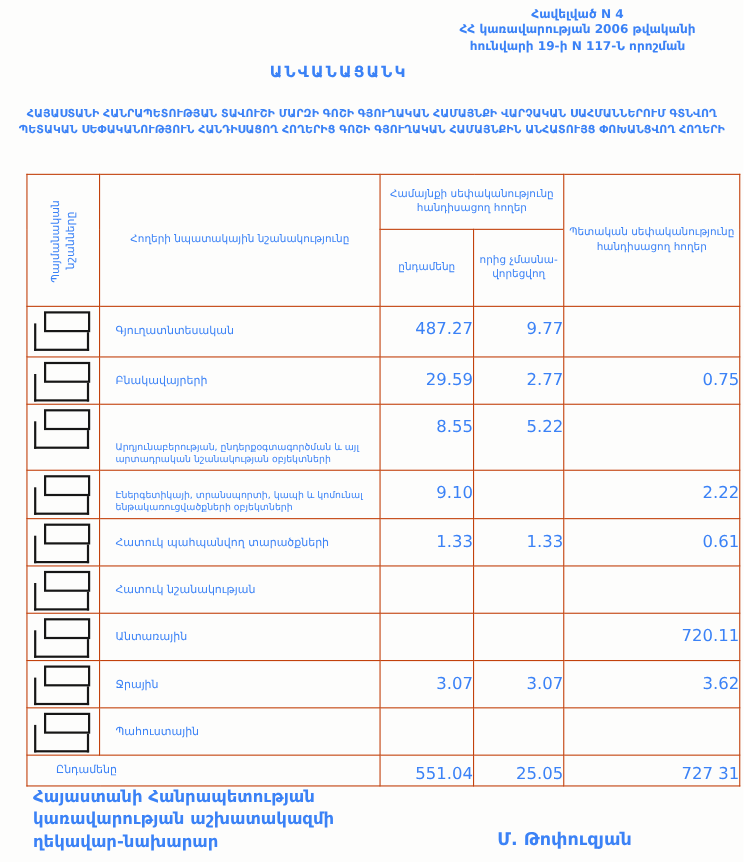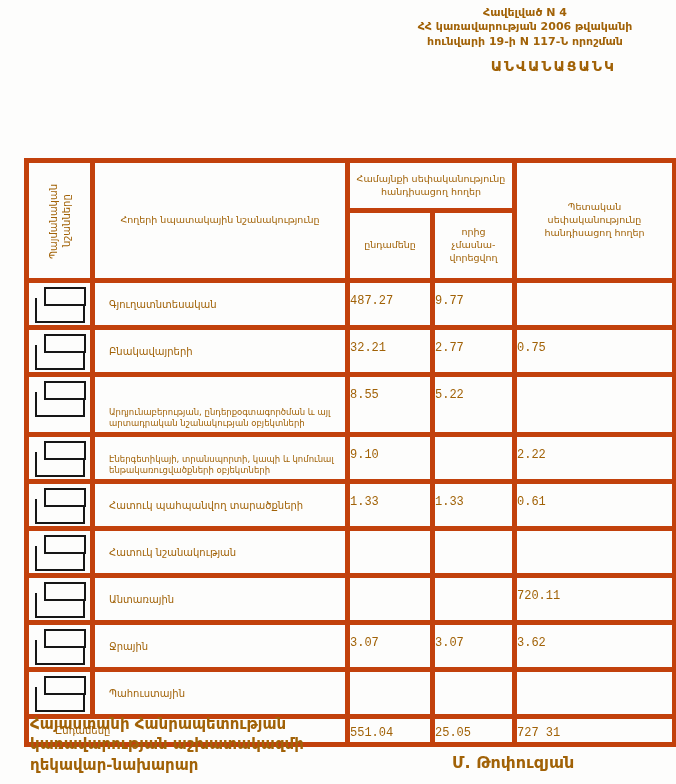--- a/index.html
+++ b/index.html
@@ -1,43 +1,43 @@
 <!DOCTYPE html>
 <html><head>
 <meta charset="utf-8">
 <style>
   * { margin:0; padding:0; box-sizing:border-box; }
   html,body { background:#ffffff; }
   .page {
     position:relative; width:676px; height:784px; margin:0 auto;
-    background:#fdfdfc; color:#a16207;
+    background:#fdfdfc; color:#3b82f6;
     font-family:"DejaVu Sans", sans-serif;
     overflow:hidden;
   }
   .note {
     position:absolute; top:6px; right:8px; width:286px;
     text-align:center; font-weight:bold; font-size:11px; line-height:1.3;
   }
   .doc-title {
     position:absolute; top:58px; left:0; right:60px;
-    text-align:right; font-weight:bold; font-size:14px; letter-spacing:2px;
+    text-align:center; font-weight:bold; font-size:14px; letter-spacing:2px;
   }
   .doc-subtitle {
     position:absolute; top:96px; left:8px; right:8px;
     text-align:center; font-weight:bold; font-size:10px; line-height:1.5;
   }
   .tbl-wrap { position:absolute; top:158px; left:24px; width:648px; }
   table { border-collapse:collapse; width:648px; table-layout:fixed; }
   col.c-sym   { width:66px; }
   col.c-lab   { width:255px; }
   col.c-tot   { width:85px; }
   col.c-priv  { width:82px; }
   col.c-state { width:160px; }
   th, td {
-    border:5px solid #c2410c; vertical-align:middle;
+    border:1px solid #c2410c; vertical-align:middle;
     font-weight:normal; overflow:hidden;
   }
   thead th { font-size:9.5px; line-height:1.35; text-align:center; padding:3px 4px; }
   th.group-hd { height:50px; border-bottom-style:dashed; }
   tr.sub-hd th { height:70px; }
   th.vert-hd { padding:0; }
   .vert-text {
     writing-mode:vertical-rl; transform:rotate(180deg);
     margin:0 auto; font-size:10px; line-height:1.3;
     white-space:pre-line; text-align:center; height:112px;
@@ -48,21 +48,21 @@
     position:absolute; left:0; right:8px; top:11px; bottom:2px;
     border-left:2px solid #161616; border-bottom:2px solid #161616;
     border-right:2px solid #161616;
   }
   .sym .box {
     position:absolute; left:9px; top:0; width:42px; height:19px;
     border:2.5px solid #161616; background:#fdfdfc;
   }
   td.lab { font-size:10px; padding:4px 8px 4px 14px; line-height:1.3; }
   td.lab.small { font-size:8.5px; vertical-align:bottom; padding-bottom:3px; }
-  td.num { font-size:12px; text-align:left; vertical-align:top; padding-top:11px;font-family:Liberation Mono, monospace; }
+  td.num { font-size:15px; text-align:right; vertical-align:top; padding-top:11px; }
   tr.total-row td { height:28px; }
   tr.total-row td.lab { font-size:10px; padding-left:26px; }
   tr.total-row td.num { padding-top:7px; }
   tr.r1 td { height:46px;margin-left:32px; } tr.r2 td { height:42px; } tr.r3 td { height:60px; }
   tr.r4 td { height:44px; } tr.r5 td { height:40px; } tr.r6 td { height:40px; }
   tr.r7 td { height:40px; } tr.r8 td { height:43px; } tr.r9 td { height:40px; }
   .footer-left {
     position:absolute; top:714px; left:30px;
     font-weight:bold; font-size:15px; line-height:1.35; white-space:pre-line;
   }
@@ -77,20 +77,21 @@
 <div class="page">
 
   <div class="note">
     <div>Հավելված N 4</div>
     <div>ՀՀ կառավարության 2006 թվականի</div>
     <div>հունվարի 19-ի N 117-Ն որոշման</div>
   </div>
 
   <div class="doc-title">ԱՆՎԱՆԱՑԱՆԿ</div>
 
+  <div class="doc-subtitle">ՀԱՅԱՍՏԱՆԻ ՀԱՆՐԱՊԵՏՈՒԹՅԱՆ ՏԱՎՈՒՇԻ ՄԱՐԶԻ ԳՈՇԻ ԳՅՈՒՂԱԿԱՆ ՀԱՄԱՅՆՔԻ ՎԱՐՉԱԿԱՆ ՍԱՀՄԱՆՆԵՐՈՒՄ ԳՏՆՎՈՂ ՊԵՏԱԿԱՆ ՍԵՓԱԿԱՆՈՒԹՅՈՒՆ ՀԱՆԴԻՍԱՑՈՂ ՀՈՂԵՐԻՑ ԳՈՇԻ ԳՅՈՒՂԱԿԱՆ ՀԱՄԱՅՆՔԻՆ ԱՆՀԱՏՈՒՅՑ ՓՈԽԱՆՑՎՈՂ ՀՈՂԵՐԻ</div>
 
   <div class="tbl-wrap">
     <table>
       <colgroup>
         <col class="c-sym">
           <col class="c-lab">
           <col class="c-tot">
           <col class="c-priv">
           <col class="c-state">
       </colgroup>
@@ -122,21 +123,21 @@
           <td class="num"></td>
         </tr>
         <tr class="r2">
           <td class="sym-cell">
               <div class="sym">
                 <div class="bracket"></div>
                 <div class="box"></div>
               </div>
             </td>
           <td class="lab">Բնակավայրերի</td>
-          <td class="num">32.21</td>
+          <td class="num">29.59</td>
           <td class="num">2.77</td>
           <td class="num">0.75</td>
         </tr>
         <tr class="r3">
           <td class="sym-cell">
               <div class="sym">
                 <div class="bracket"></div>
                 <div class="box"></div>
               </div>
             </td>

